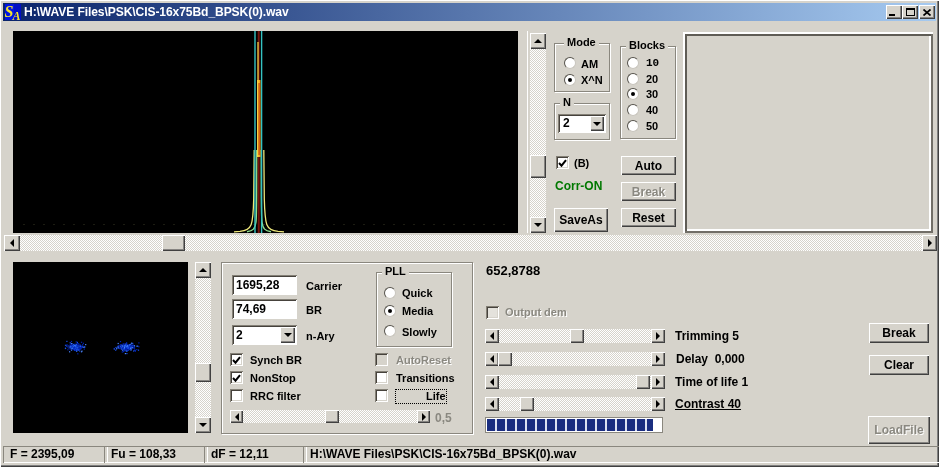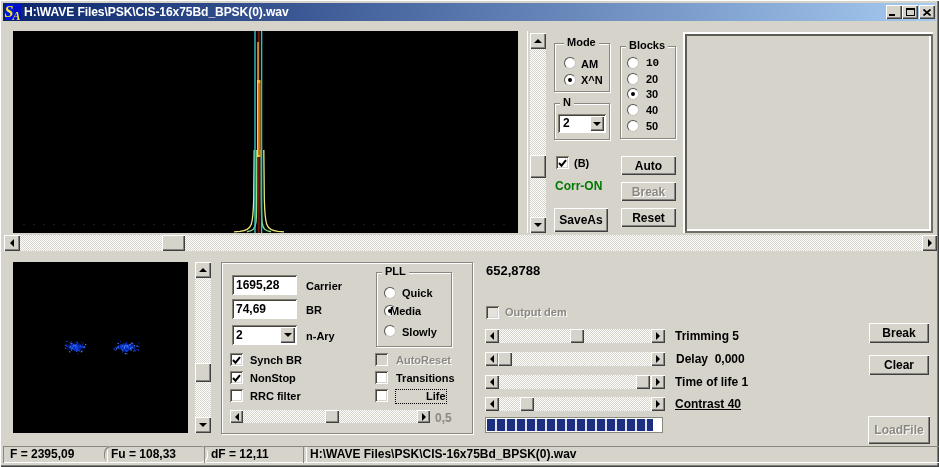--- a/index.html
+++ b/index.html
@@ -404,21 +404,21 @@
     </svg></div>
 <div class="abs lab" style="left:250px;top:372px;">NonStop</div>
 <div class="abs cb" style="left:230px;top:389px;"></div>
 <div class="abs lab" style="left:250px;top:390px;">RRC filter</div>
 <div class="abs grp" style="left:376px;top:272px;width:74px;height:73px;">
     <span class="glab">PLL</span>
   </div>
 <div class="abs rad" style="left:384px;top:287px;"></div>
 <div class="abs lab" style="left:402px;top:287px;">Quick</div>
 <div class="abs rad sel" style="left:384px;top:305px;"></div>
-<div class="abs lab" style="left:390px;top:305px;">Media</div>
+<div class="abs lab" style="left:402px;top:305px;">Media</div>
 <div class="abs rad" style="left:384px;top:325px;"></div>
 <div class="abs lab" style="left:402px;top:326px;">Slowly</div>
 <div class="abs cb dis" style="left:375px;top:353px;"></div>
 <div class="abs lab gray" style="left:396px;top:354px;text-shadow:1px 1px 0 #fff;">AutoReset</div>
 <div class="abs cb" style="left:375px;top:371px;"></div>
 <div class="abs lab" style="left:396px;top:372px;">Transitions</div>
 <div class="abs cb" style="left:375px;top:389px;"></div>
 <div class="abs lab" style="left:396px;top:390px;outline:1px dotted #000;padding-left:30px;">Life</div>
 
 <div class="abs dith" style="left:230px;top:410px;width:200px;height:13px;"></div>
@@ -473,15 +473,15 @@
 <div class="abs lab" style="left:675px;top:398px;font-size:12px;text-decoration:underline;">Contrast 40</div>
 
 <div class="abs" style="left:485px;top:417px;width:178px;height:16px;background:#fff;box-shadow:inset 1px 1px 0 #8a877e, inset -1px -1px 0 #8a877e;"></div>
 <div class="abs" style="left:487px;top:419px;width:166px;height:12px;background:repeating-linear-gradient(to right,#1b2e80 0 8px,#dde2f2 8px 10px);"></div>
 
 <div class="abs raised btn" style="left:869px;top:323px;width:60px;height:20px;">Break</div>
 <div class="abs raised btn" style="left:869px;top:355px;width:60px;height:20px;">Clear</div>
 <div class="abs raised btn dis" style="left:868px;top:416px;width:62px;height:28px;">LoadFile</div>
 
 <div class="abs sb" style="left:3px;top:446px;width:98px;height:17px;">F = 2395,09</div>
-<div class="abs sb" style="left:104px;top:446px;width:97px;height:17px;border-radius:7px;">Fu = 108,33</div>
+<div class="abs sb" style="left:104px;top:446px;width:97px;height:17px;">Fu = 108,33</div>
 <div class="abs sb" style="left:204px;top:446px;width:96px;height:17px;">dF = 12,11</div>
 <div class="abs sb" style="left:303px;top:446px;width:633px;height:17px;">H:\WAVE Files\PSK\CIS-16x75Bd_BPSK(0).wav</div>
 
 </body></html>

